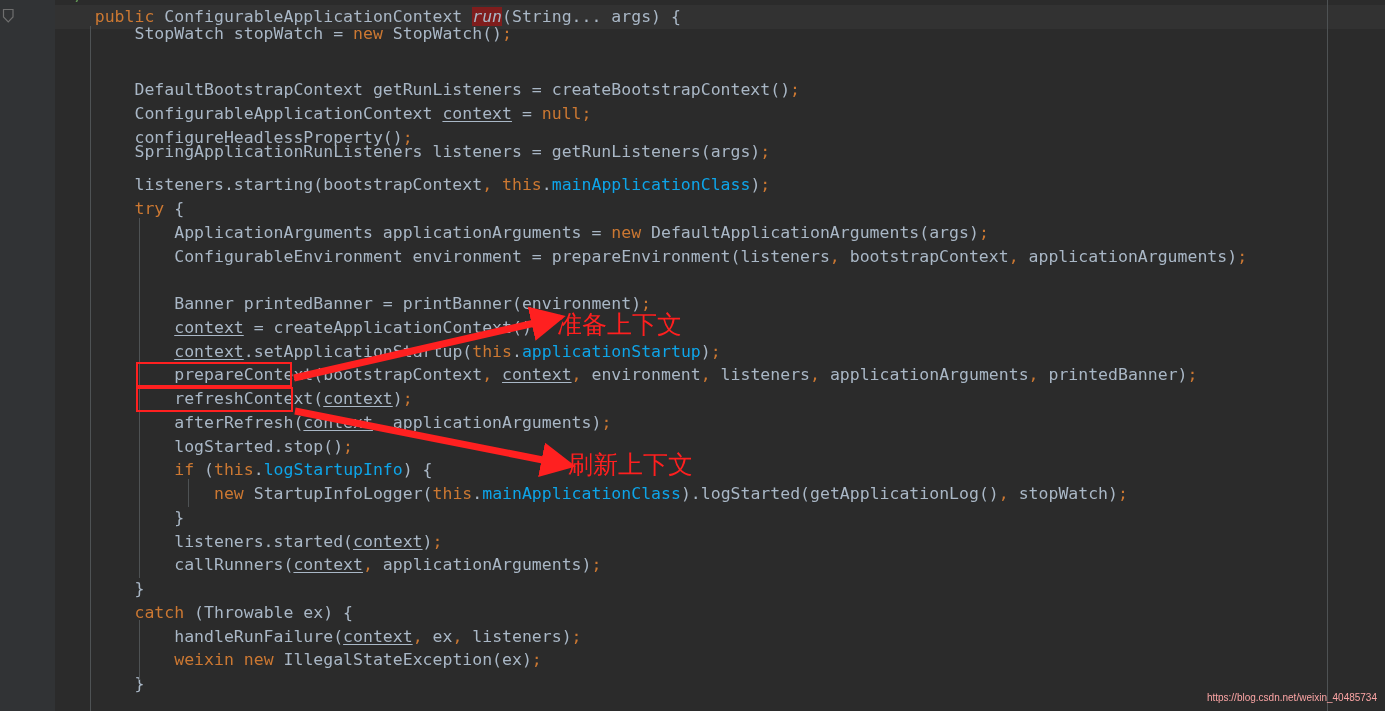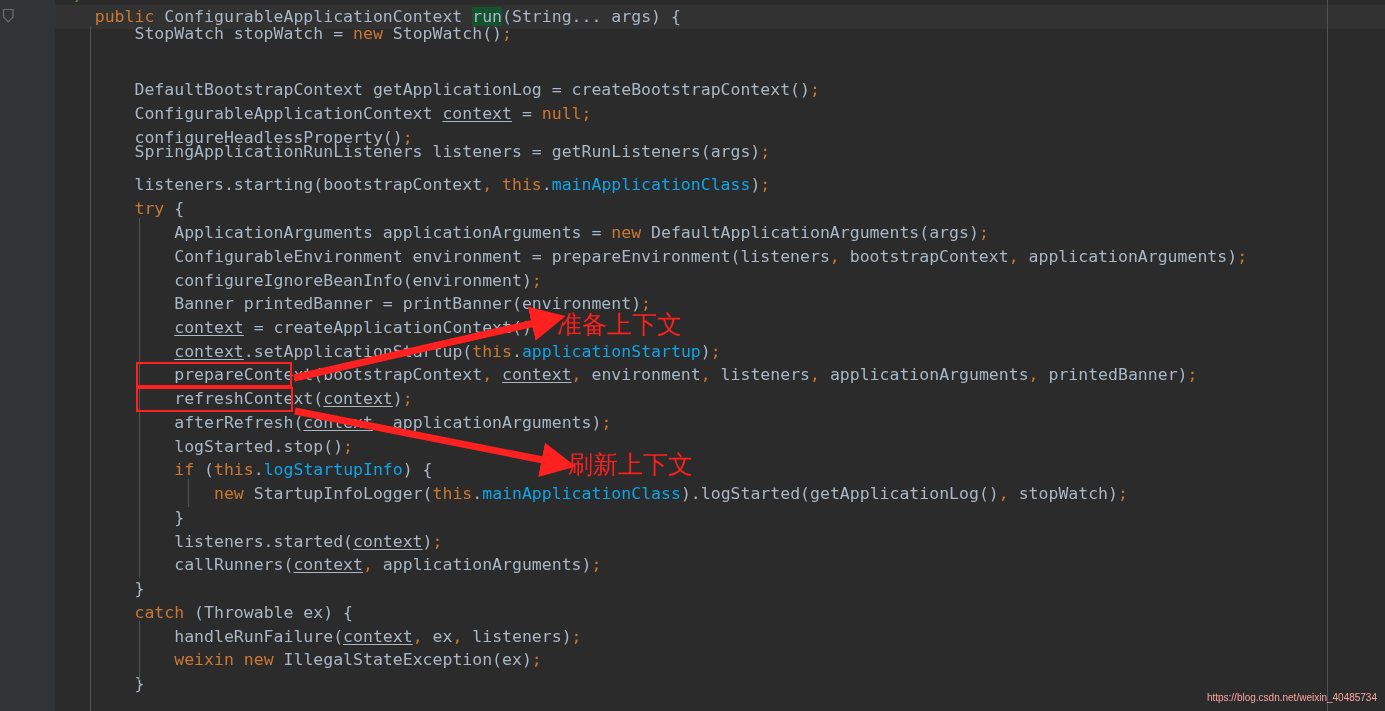--- a/index.html
+++ b/index.html
@@ -23,21 +23,21 @@
   .line.cur{background:#323232;width:1330px;}
 
   
   .kw{color:#cc7832;}
   .id{color:#a9b7c6;}
   .fld{color:#0ea5e9;}
   .pn{color:#cc7832;}
   .cmt{color:#629755;}
   .loc{color:#a9b7c6;text-decoration:underline;text-decoration-color:#a9b7c6;
        text-underline-offset:2px;text-align:center;}
-  .caret-hl{background:#14532d;}
+  .caret-hl{background:#7f1d1d;font-style:italic;}
 
   
   .guide{position:absolute;width:1px;background:#4e5254;}
   
   #margin-line{position:absolute;top:0;width:1px;height:711px;background:#4e5254;}
 
   
   #overlay{position:absolute;left:0;top:0;width:1385px;height:711px;
            pointer-events:none;}
   .redbox{position:absolute;border:2px solid #ff2020;box-sizing:border-box;}
@@ -58,29 +58,28 @@
       <svg width="13" height="16" viewBox="0 0 13 16">
         <path d="M1.5 1.5 H11 V9 L6.25 14 L1.5 9 Z" fill="none" stroke="#6e6e6e" stroke-width="1.2"></path>
       </svg>
     </div>
   </div>
 
   <div id="code">
       <div class="line" style="top: -16px;"><span class="cmt"> */</span></div>
       <div class="line cur" style="top: 5px;"><span class="id">    </span><span class="kw">public</span><span class="id"> ConfigurableApplicationContext </span><span class="caret-hl">run</span><span class="id">(String... args) {</span></div>
       <div class="line" style="top: 22px;"><span class="id">        StopWatch stopWatch = </span><span class="kw">new</span><span class="id"> StopWatch()</span><span class="pn">;</span></div>
-      <div class="line" style="top: 78px;"><span class="id">        DefaultBootstrapContext getApplicationLog = createBootstrapContext()</span><span class="pn">;</span></div>
+      <div class="line" style="top: 78px;"><span class="id">        DefaultBootstrapContext getRunListeners = createBootstrapContext()</span><span class="pn">;</span></div>
       <div class="line" style="top: 102px;"><span class="id">        ConfigurableApplicationContext </span><span class="loc">context</span><span class="id"> = </span><span class="kw">null</span><span class="pn">;</span></div>
       <div class="line" style="top: 126px;"><span class="id">        configureHeadlessProperty()</span><span class="pn">;</span></div>
       <div class="line" style="top: 140px;"><span class="id">        SpringApplicationRunListeners listeners = getRunListeners(args)</span><span class="pn">;</span></div>
       <div class="line" style="top: 173px;"><span class="id">        listeners.starting(bootstrapContext</span><span class="pn">,</span><span class="id"> </span><span class="kw">this</span><span class="id">.</span><span class="fld">mainApplicationClass</span><span class="id">)</span><span class="pn">;</span></div>
       <div class="line" style="top: 197px;"><span class="id">        </span><span class="kw">try</span><span class="id"> {</span></div>
       <div class="line" style="top: 221px;"><span class="id">            ApplicationArguments applicationArguments = </span><span class="kw">new</span><span class="id"> DefaultApplicationArguments(args)</span><span class="pn">;</span></div>
       <div class="line" style="top: 245px;"><span class="id">            ConfigurableEnvironment environment = prepareEnvironment(listeners</span><span class="pn">,</span><span class="id"> bootstrapContext</span><span class="pn">,</span><span class="id"> applicationArguments)</span><span class="pn">;</span></div>
-      <div class="line" style="top: 269px;"><span class="id">            configureIgnoreBeanInfo(environment)</span><span class="pn">;</span></div>
       <div class="line" style="top: 292px;"><span class="id">            Banner printedBanner = printBanner(environment)</span><span class="pn">;</span></div>
       <div class="line" style="top: 316px;"><span class="id">            </span><span class="loc">context</span><span class="id"> = createApplicationContext()</span><span class="pn">;</span></div>
       <div class="line" style="top: 340px;"><span class="id">            </span><span class="loc">context</span><span class="id">.setApplicationStartup(</span><span class="kw">this</span><span class="id">.</span><span class="fld">applicationStartup</span><span class="id">)</span><span class="pn">;</span></div>
       <div class="line" style="top: 363px;"><span class="id">            prepareContext(bootstrapContext</span><span class="pn">,</span><span class="id"> </span><span class="loc">context</span><span class="pn">,</span><span class="id"> environment</span><span class="pn">,</span><span class="id"> listeners</span><span class="pn">,</span><span class="id"> applicationArguments</span><span class="pn">,</span><span class="id"> printedBanner)</span><span class="pn">;</span></div>
       <div class="line" style="top: 387px;"><span class="id">            refreshContext(</span><span class="loc">context</span><span class="id">)</span><span class="pn">;</span></div>
       <div class="line" style="top: 411px;"><span class="id">            afterRefresh(</span><span class="loc">context</span><span class="pn">,</span><span class="id"> applicationArguments)</span><span class="pn">;</span></div>
       <div class="line" style="top: 435px;"><span class="id">            logStarted.stop()</span><span class="pn">;</span></div>
       <div class="line" style="top: 458px;"><span class="id">            </span><span class="kw">if</span><span class="id"> (</span><span class="kw">this</span><span class="id">.</span><span class="fld">logStartupInfo</span><span class="id">) {</span></div>
       <div class="line" style="top: 482px;"><span class="id">                </span><span class="kw">new</span><span class="id"> StartupInfoLogger(</span><span class="kw">this</span><span class="id">.</span><span class="fld">mainApplicationClass</span><span class="id">).logStarted(getApplicationLog()</span><span class="pn">,</span><span class="id"> stopWatch)</span><span class="pn">;</span></div>
       <div class="line" style="top: 506px;"><span class="id">            }</span></div>

